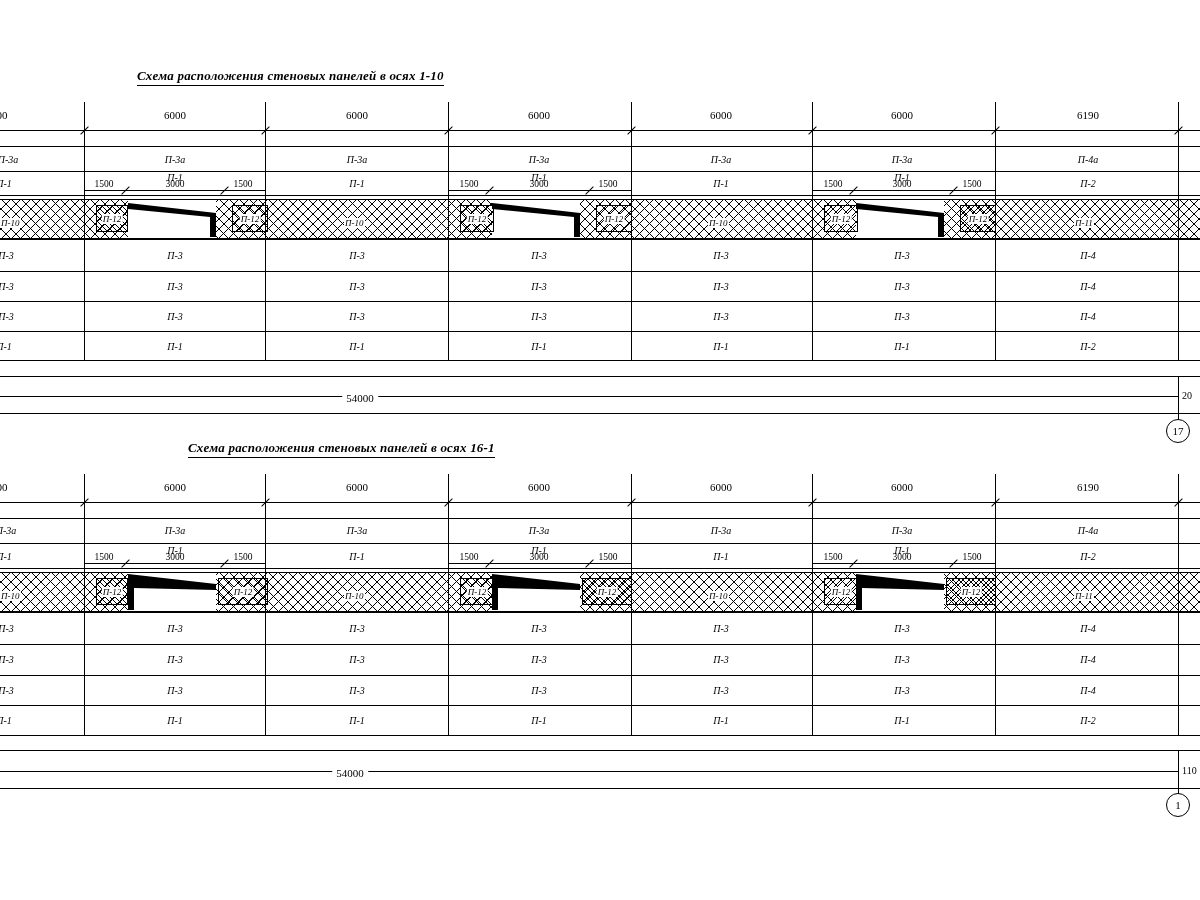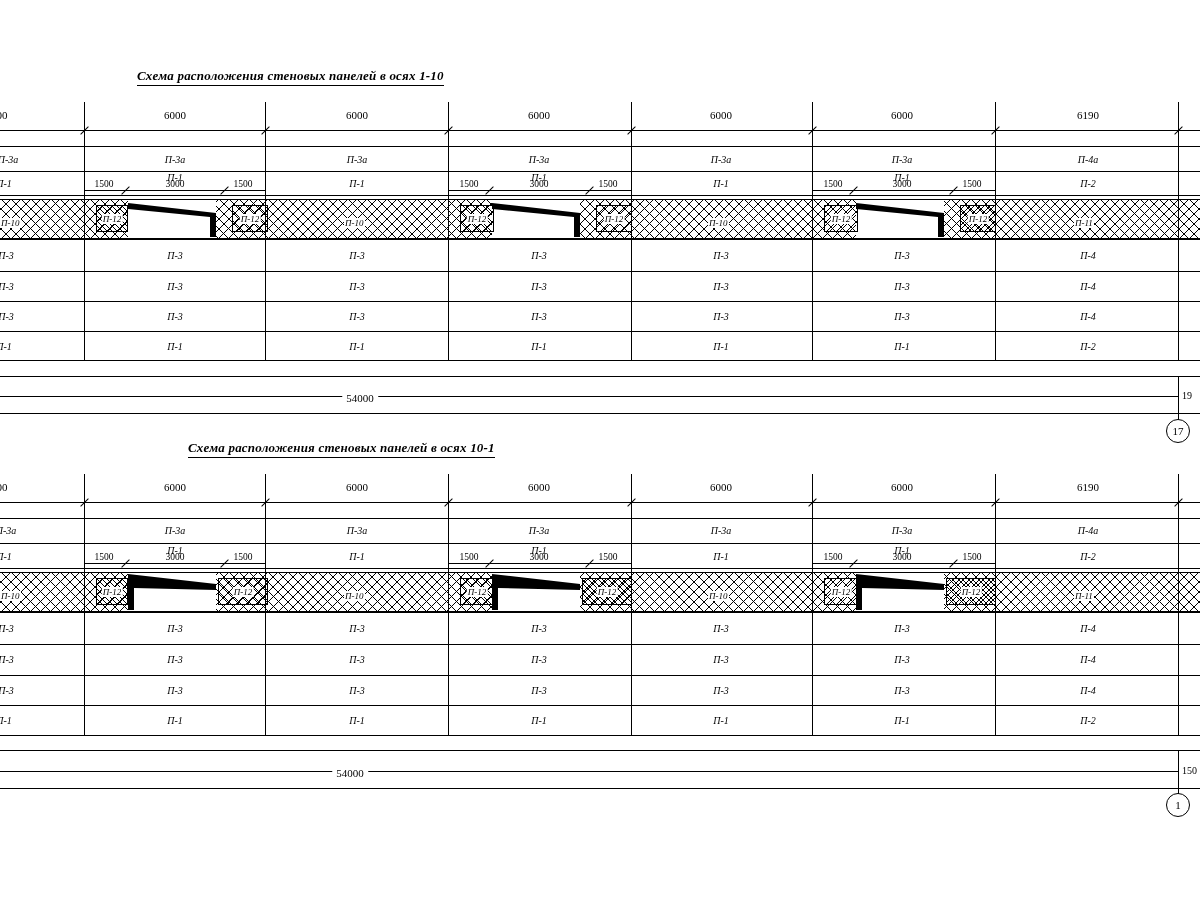--- a/index.html
+++ b/index.html
@@ -295,30 +295,30 @@
     <div class="cell-label" style="left:539px; top:308px;">П-1</div>
     <div class="cell-label" style="left:721px; top:308px;">П-1</div>
     <div class="cell-label" style="left:902px; top:308px;">П-1</div>
     <div class="cell-label" style="left:1088px; top:308px;">П-2</div>
 
     <div class="hline" style="left:0px; top:338px; width:1200px;"></div>
     <div class="hline" style="left:0px; top:375px; width:1200px;"></div>
     <div class="hline" style="left:0px; top:358px; width:1178px;"></div>
     <div class="vline" style="left:1178px; top:338px; height:37px;"></div>
     <div class="overall-dim" style="left:360px; top:354px; background:#fff; padding:0 4px;">54000</div>
-    <div class="edge-dim" style="left:1182px; top:352px;">19</div>
+    <div class="edge-dim" style="left:1182px; top:352px;">20</div>
 
     <div class="axis-bubble" style="left:1178px; top:393px;">17</div>
     <div class="vline" style="left:1178px; top:375px; height:7px;"></div>
 
   </div>
 
   <div>
 
-    <div class="title" style="left:188px; top:402px;">Схема расположения стеновых панелей в осях 10-1</div>
+    <div class="title" style="left:188px; top:402px;">Схема расположения стеновых панелей в осях 16-1</div>
 
     <div class="hline" style="left:0px; top:464px; width:1200px;"></div>
 
     <div class="vline" style="left:84px;  top:436px; height:46px;"></div>
     <div class="vline" style="left:265px; top:436px; height:46px;"></div>
     <div class="vline" style="left:448px; top:436px; height:46px;"></div>
     <div class="vline" style="left:631px; top:436px; height:46px;"></div>
     <div class="vline" style="left:812px; top:436px; height:46px;"></div>
     <div class="vline" style="left:995px; top:436px; height:46px;"></div>
     <div class="vline" style="left:1178px;top:436px; height:46px;"></div>
@@ -470,21 +470,21 @@
     <div class="cell-label" style="left:539px; top:682px;">П-1</div>
     <div class="cell-label" style="left:721px; top:682px;">П-1</div>
     <div class="cell-label" style="left:902px; top:682px;">П-1</div>
     <div class="cell-label" style="left:1088px;top:682px;">П-2</div>
 
     <div class="hline" style="left:0px; top:712px; width:1200px;"></div>
     <div class="hline" style="left:0px; top:750px; width:1200px;"></div>
     <div class="hline" style="left:0px; top:733px; width:1178px;"></div>
     <div class="vline" style="left:1178px; top:712px; height:38px;"></div>
     <div class="overall-dim" style="left:350px; top:729px; background:#fff; padding:0 4px;">54000</div>
-    <div class="edge-dim" style="left:1182px; top:727px;">150</div>
+    <div class="edge-dim" style="left:1182px; top:727px;">110</div>
 
     <div class="axis-bubble" style="left:1178px; top:767px;">1</div>
     <div class="vline" style="left:1178px; top:750px; height:6px;"></div>
 
   </div>
 
   <div class="hline" style="left:0px; top:884px; width:1200px;"></div>
 
 </div>
 

